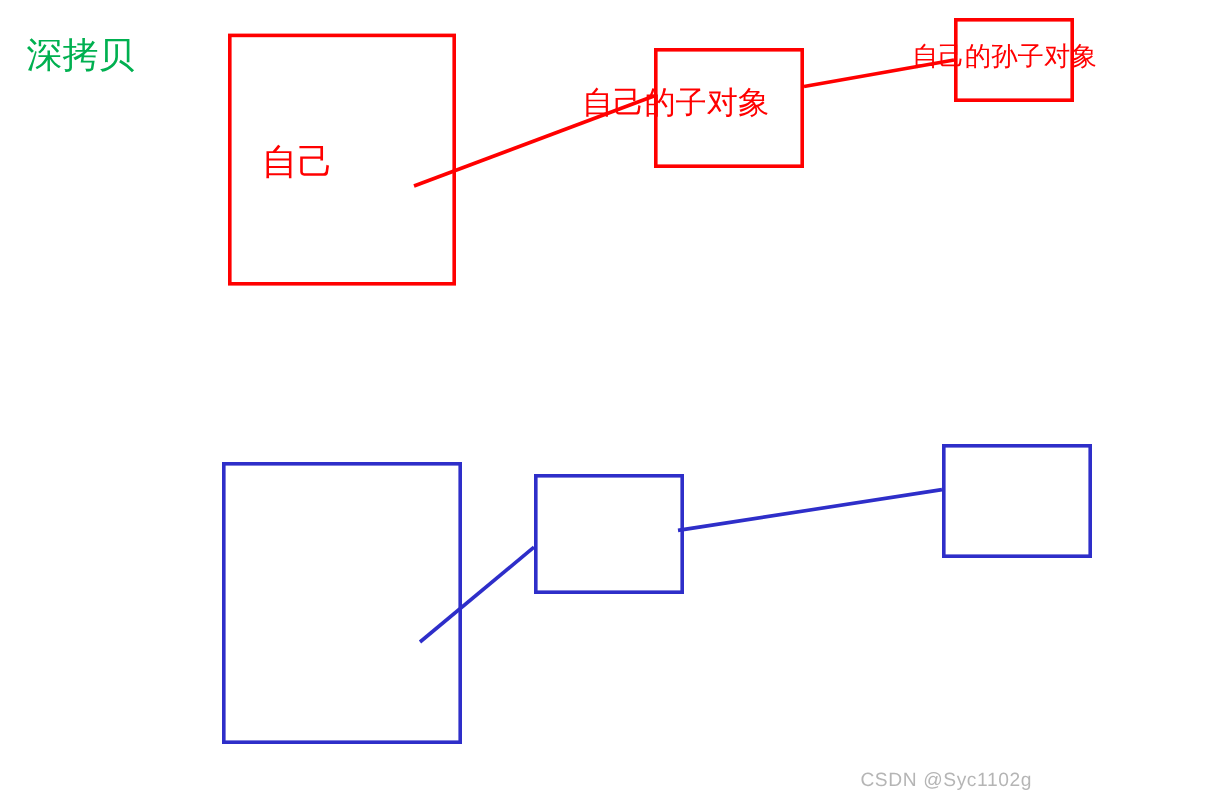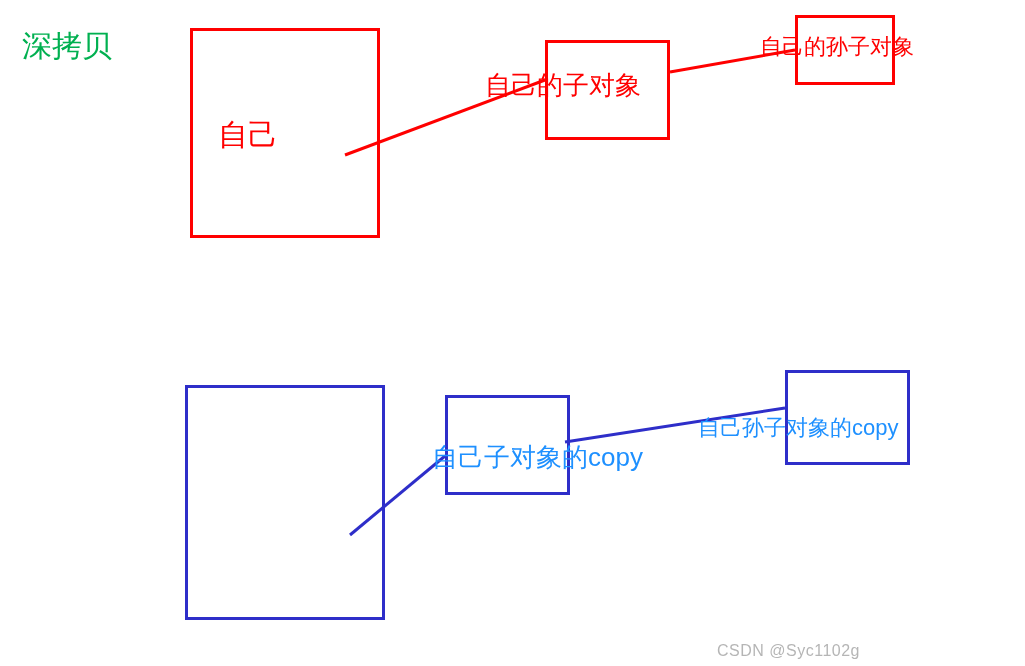--- a/index.html
+++ b/index.html
@@ -77,19 +77,17 @@
 
   <div class="box" style="left:545px; top:40px; width:125px; height:100px; border-color:#ff0000;"></div>
   <div class="label" style="left:485px; top:68px; color:#ff0000;">自己的子对象</div>
 
   <div class="box" style="left:795px; top:15px; width:100px; height:70px; border-color:#ff0000;"></div>
   <div class="label-small" style="left:760px; top:32px; color:#ff0000;">自己的孙子对象</div>
 
   <div class="box" style="left:185px; top:385px; width:200px; height:235px; border-color:#2e2ec9;"></div>
 
   <div class="box" style="left:445px; top:395px; width:125px; height:100px; border-color:#2e2ec9;"></div>
-  <div class="label" style="left:432px; top:440px; color:#1e90ff;">自己子对象的copy</div>
 
   <div class="box" style="left:785px; top:370px; width:125px; height:95px; border-color:#2e2ec9;"></div>
-  <div class="label-small" style="left:698px; top:413px; color:#1e90ff;">自己孙子对象的copy</div>
 
   <div class="watermark">CSDN @Syc1102g</div>
 </div>
 
 </body></html>

